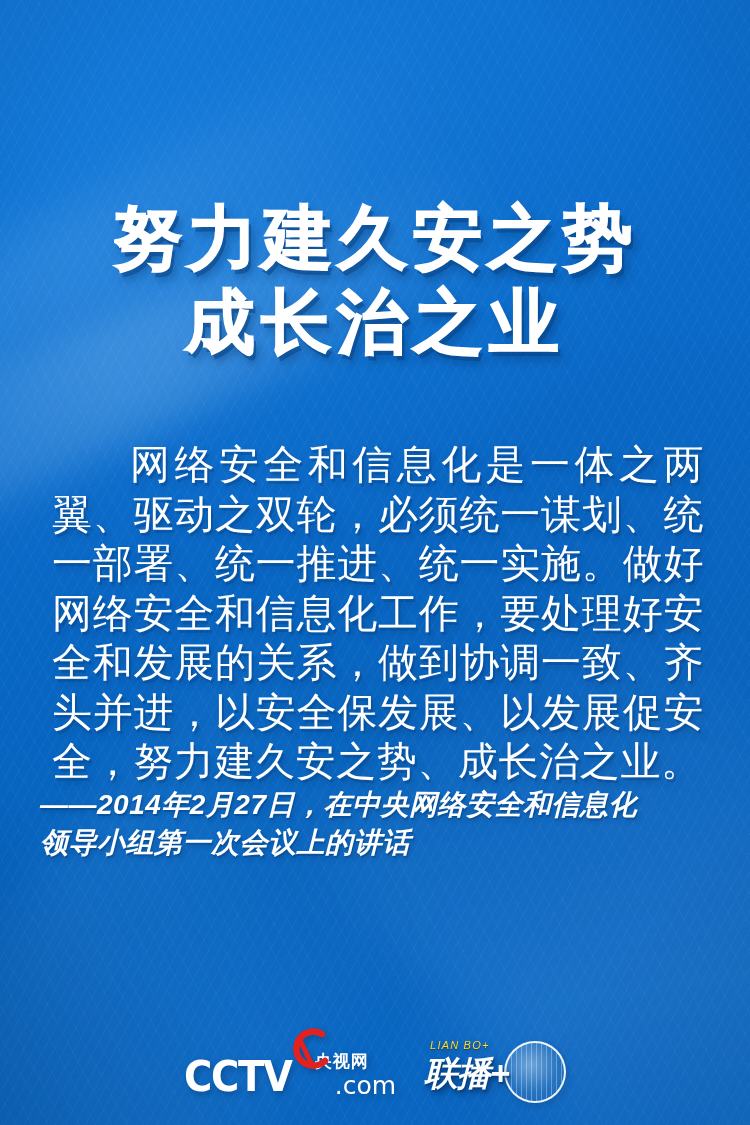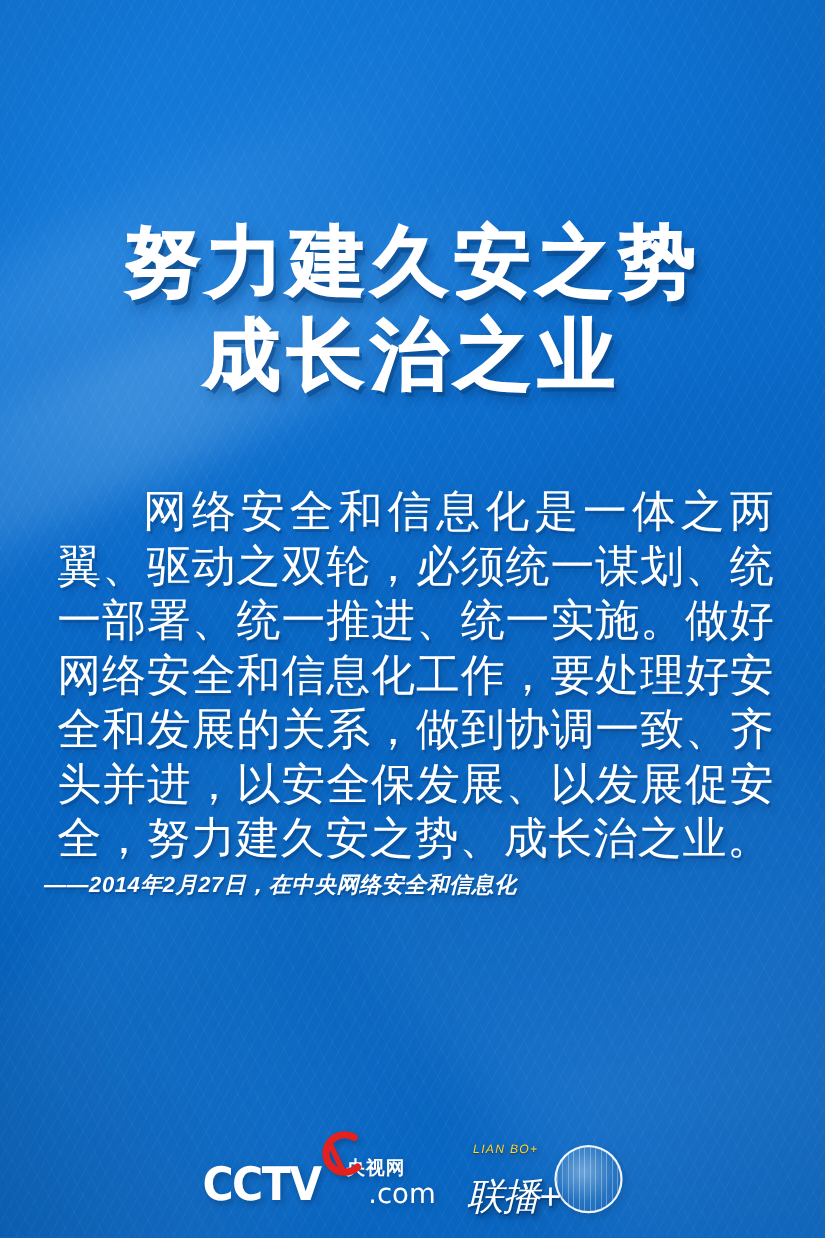--- a/index.html
+++ b/index.html
@@ -145,21 +145,21 @@
       3px 5px 7px rgba(4,52,106,0.34);
     margin-top: 32px;
   }
 
   .attribution {
     position: absolute;
     left: 40px;
     top: 786px;
     width: 670px;
     color: #ffffff;
-    font-size: 20px;
+    font-size: 28px;
     font-weight: 700;
     font-style: italic;
     line-height: 38px;
     letter-spacing: 0.5px;
     text-shadow:
       1px 2px 0 rgba(7,66,132,0.45),
       2px 3px 5px rgba(4,52,106,0.35);
   }
   .attribution .attr-line { display: block; white-space: pre; }
 
@@ -260,23 +260,23 @@
     font-weight: 400;
     font-style: italic;
     color: #ffd92e;
     letter-spacing: 1.2px;
     white-space: nowrap;
     text-shadow: 0 1px 1px rgba(40,30,0,0.5);
   }
   .lianbo-cn {
     position: absolute;
     left: 0px;
-    top: 29px;
+    top: 14px;
     font-size: 34px;
-    font-weight: 400;
+    font-weight: 700;
     font-style: italic;
     color: #ffffff;
     letter-spacing: -1px;
     line-height: 40px;
     white-space: nowrap;
     text-shadow:
       1px 2px 0 rgba(8,60,120,0.55),
       2px 3px 4px rgba(4,48,100,0.40);
   }
 </style>
@@ -299,20 +299,21 @@
 
     <div class="headline">
       <span class="hl-line hl-line-1">努力建久安之势</span>
       <span class="hl-line hl-line-2">成长治之业</span>
     </div>
 
     <p class="body-copy">网络安全和信息化是一体之两翼、驱动之双轮，必须统一谋划、统一部署、统一推进、统一实施。做好网络安全和信息化工作，要处理好安全和发展的关系，做到协调一致、齐头并进，以安全保发展、以发展促安全，努力建久安之势、成长治之业。</p>
 
     <div class="attribution">
       <span class="attr-line">——2014年2月27日，在中央网络安全和信息化</span>
+      <span class="attr-line">领导小组第一次会议上的讲话</span>
     </div>
 
     <div class="footer-logos">
 
       <div class="cctv-logo">
         <span class="cctv-mark">CCTV</span>
         <svg class="cctv-swoosh" viewBox="0 0 44 44">
           <path d="M30 6 A17 17 0 1 0 33 33" fill="none" stroke="#e3211f" stroke-width="6.5" stroke-linecap="round"></path>
           <path d="M9 14 L20 37" fill="none" stroke="#e3211f" stroke-width="5" stroke-linecap="round"></path>
         </svg>

